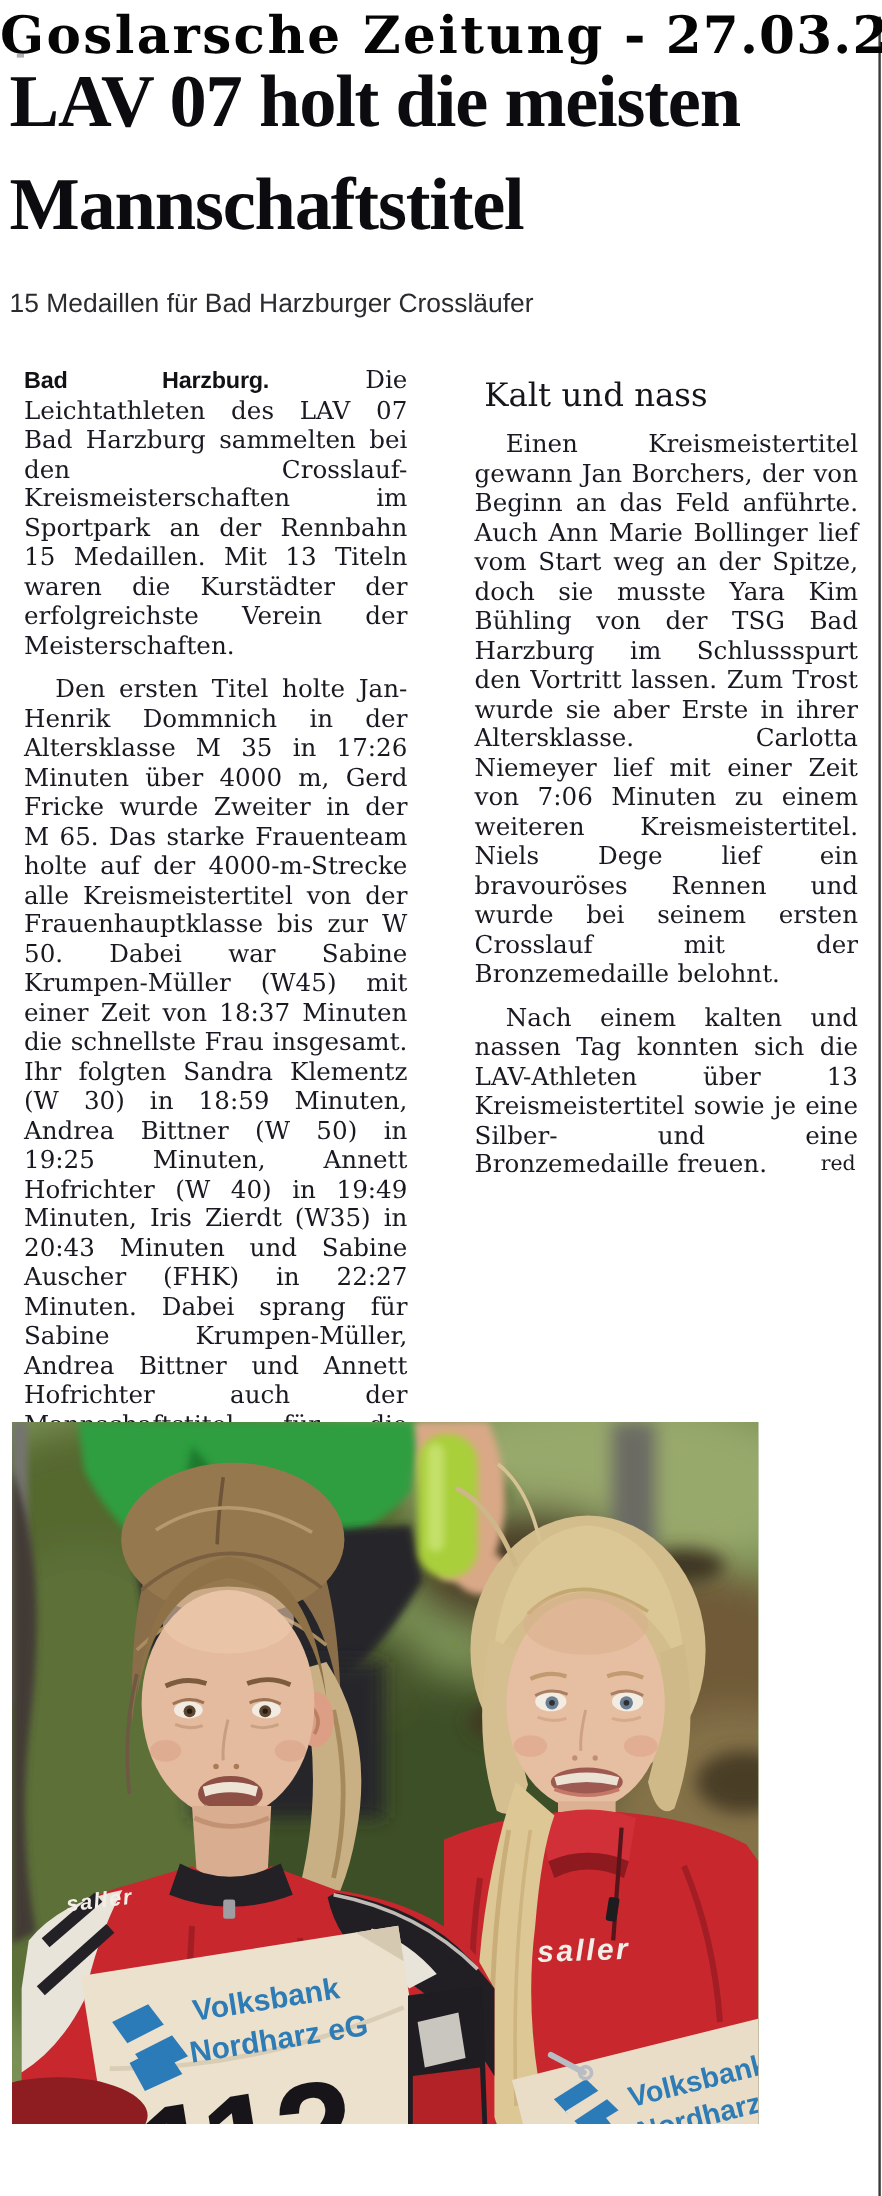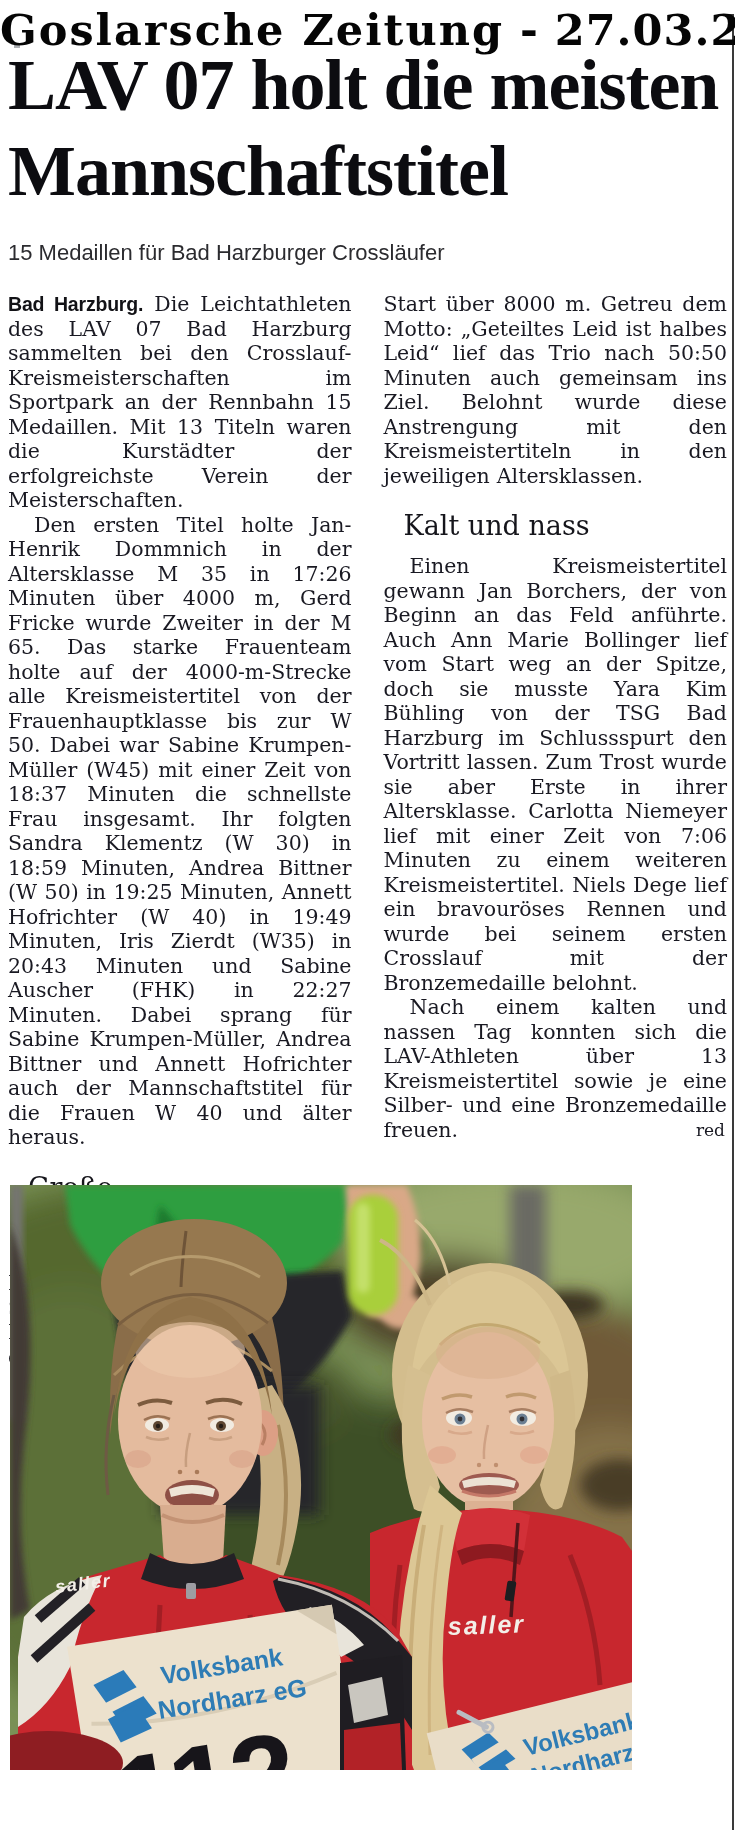--- a/index.html
+++ b/index.html
@@ -8,29 +8,29 @@
   
   .rule-v{position:absolute;top:14px;right:1px;width:2px;height:1816px;background:#3a3a3a;}
   .rule-tick{position:absolute;top:14px;right:1px;width:12px;height:2px;background:#3a3a3a;}
   .scan-dot{position:absolute;left:14px;top:45px;width:6px;height:3px;background:#8a8f94;opacity:.7;}
   
   .masthead{position:absolute;top:5px;left:0;width:720px;text-align:center;white-space:nowrap;
             font-family:"DejaVu Serif",serif;font-weight:700;font-size:43px;color:#050505;letter-spacing:1px;}
   .masthead .mh-title{letter-spacing:2px;}
   
   .headline{position:absolute;top:42px;left:8px;width:720px;
-            font-family:"Liberation Serif",serif;font-weight:700;font-size:72px;line-height:86px;
+            font-family:"Liberation Serif",serif;font-weight:700;font-size:62px;line-height:86px;
             letter-spacing:-1px;color:#0c0c10;white-space:nowrap;}
   .subheadline{position:absolute;top:240px;left:8px;width:715px;
             font-family:"Liberation Sans",sans-serif;font-size:22px;font-weight:400;color:#2b2b2f;
             letter-spacing:0;white-space:nowrap;}
   
   .columns{position:absolute;top:292px;left:8px;width:719px;display:flex;gap:32px;}
   .col{flex:1 1 0;min-width:0;}
-  .para{margin:0;font-size:20.5px;line-height:24.5px;text-align:justify;
+  .para{margin:12px;font-size:20.5px;line-height:24.5px;text-align:justify;
         hyphens:auto;-webkit-hyphens:auto;word-spacing:.5px;color:#191922;position:relative;}
   .para.indent{text-indent:26px;}
   .lead-in{font-family:"Liberation Sans",sans-serif;font-weight:700;font-size:19.5px;letter-spacing:-.2px;color:#121216;}
   .byline{position:absolute;right:2px;bottom:0;font-size:17px;}
   .crosshead{font-size:27px;font-weight:400;color:#15151b;margin:22px 0 13px;padding-left:20px;
              font-family:"DejaVu Serif",serif;}
   
   .photo{position:absolute;left:10px;top:1185px;width:622px;height:585px;overflow:hidden;background:#7a9156;}
   .photo svg{display:block;}
   
@@ -58,21 +58,20 @@
   <div class="subheadline">15 Medaillen für Bad Harzburger Crossläufer</div>
 
   <div class="columns">
     <div class="col" id="col1">
         <p class="para"><span class="lead-in">Bad Harzburg.</span> Die Leichtathleten des LAV 07 Bad Harzburg sammelten bei den Crosslauf-Kreismeisterschaften im Sportpark an der Rennbahn 15 Medaillen. Mit 13 Titeln waren die Kurstädter der erfolgreichste Verein der Meisterschaften.</p>
         <p class="para indent">Den ersten Titel holte Jan-Henrik Dommnich in der Altersklasse M 35 in 17:26 Minuten über 4000 m, Gerd Fricke wurde Zweiter in der M 65. Das starke Frauenteam holte auf der 4000-m-Strecke alle Kreismeistertitel von der Frauenhauptklasse bis zur W 50. Dabei war Sabine Krumpen-Müller (W45) mit einer Zeit von 18:37 Minuten die schnellste Frau insgesamt. Ihr folgten Sandra Klementz (W 30) in 18:59 Minuten, Andrea Bittner (W 50) in 19:25 Minuten, Annett Hofrichter (W 40) in 19:49 Minuten, Iris Zierdt (W35) in 20:43 Minuten und Sabine Auscher (FHK) in 22:27 Minuten. Dabei sprang für Sabine Krumpen-Müller, Andrea Bittner und Annett Hofrichter auch der Mannschaftstitel für die Frauen W 40 und älter heraus.</p>
         <div class="crosshead">Große Herausforderung</div>
         <p class="para indent">Einer besonderen Herausforderung stellten sich Sabine Krumpen-Müller, Andrea Bittner und Sabine Auscher mit einem zweiten</p>
       </div>
     <div class="col" id="col2">
-        <p class="para">Start über 8000 m. Getreu dem Motto: „Geteiltes Leid ist halbes Leid“ lief das Trio nach 50:50 Minuten auch gemeinsam ins Ziel. Belohnt wurde diese Anstrengung mit den Kreismeistertiteln in den jeweiligen Altersklassen.</p>
         <div class="crosshead">Kalt und nass</div>
         <p class="para indent">Einen Kreismeistertitel gewann Jan Borchers, der von Beginn an das Feld anführte. Auch Ann Marie Bollinger lief vom Start weg an der Spitze, doch sie musste Yara Kim Bühling von der TSG Bad Harzburg im Schlussspurt den Vortritt lassen. Zum Trost wurde sie aber Erste in ihrer Altersklasse. Carlotta Niemeyer lief mit einer Zeit von 7:06 Minuten zu einem weiteren Kreismeistertitel. Niels Dege lief ein bravouröses Rennen und wurde bei seinem ersten Crosslauf mit der Bronzemedaille belohnt.</p>
         <p class="para indent">Nach einem kalten und nassen Tag konnten sich die LAV-Athleten über 13 Kreismeistertitel sowie je eine Silber- und eine Bronzemedaille freuen.<span class="byline">red</span></p>
       </div>
   </div>
 
   <div class="photo">
     <svg viewBox="0 0 622 585" width="622" height="585" xmlns="http://www.w3.org/2000/svg">
       <defs>
         <filter id="bS" x="-30%" y="-30%" width="160%" height="160%">

